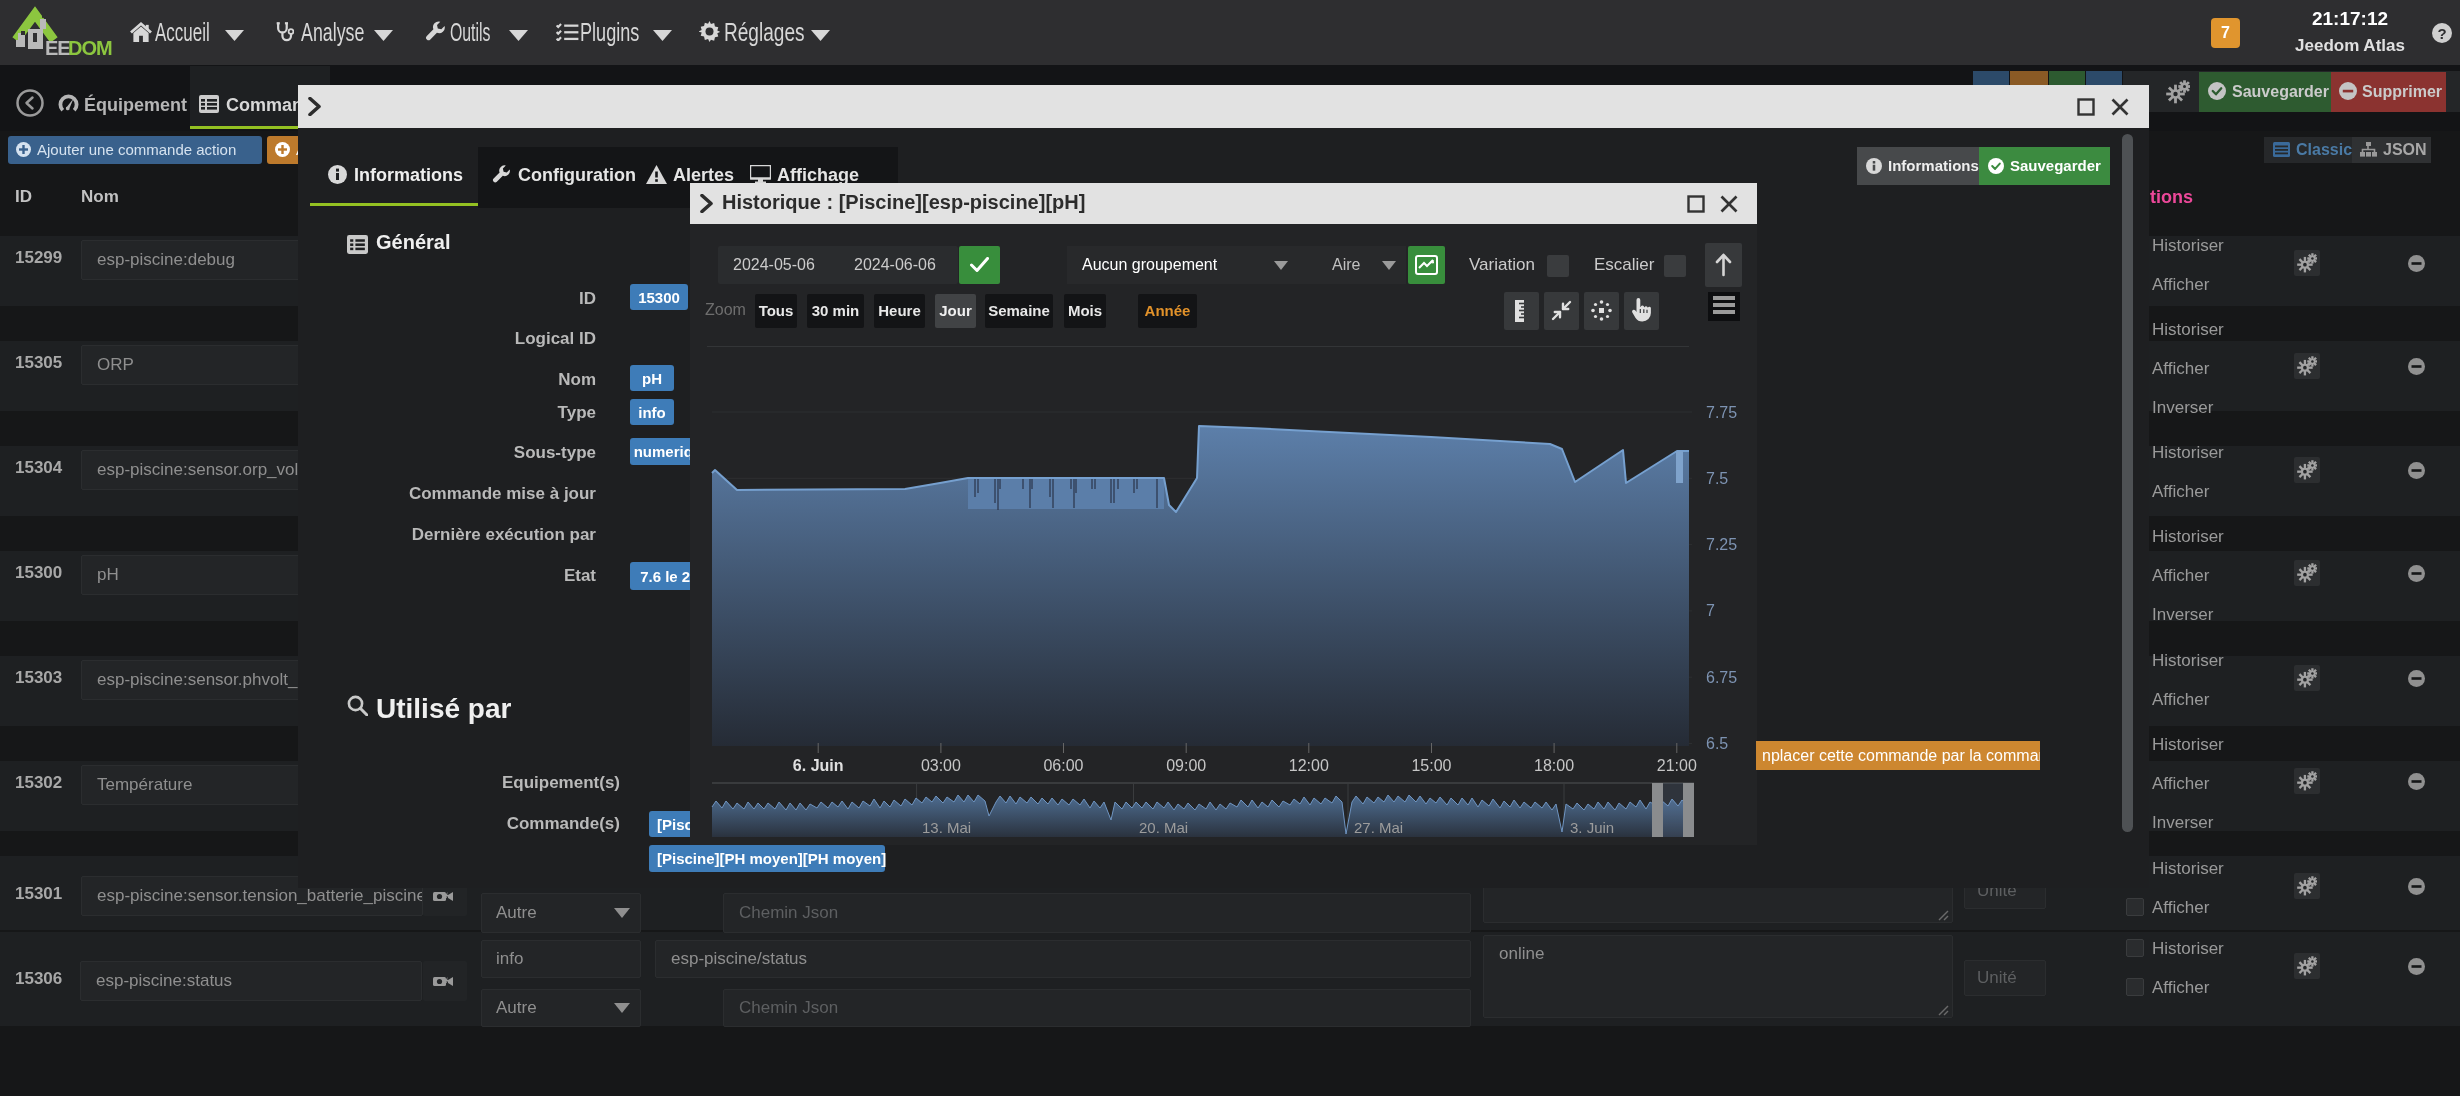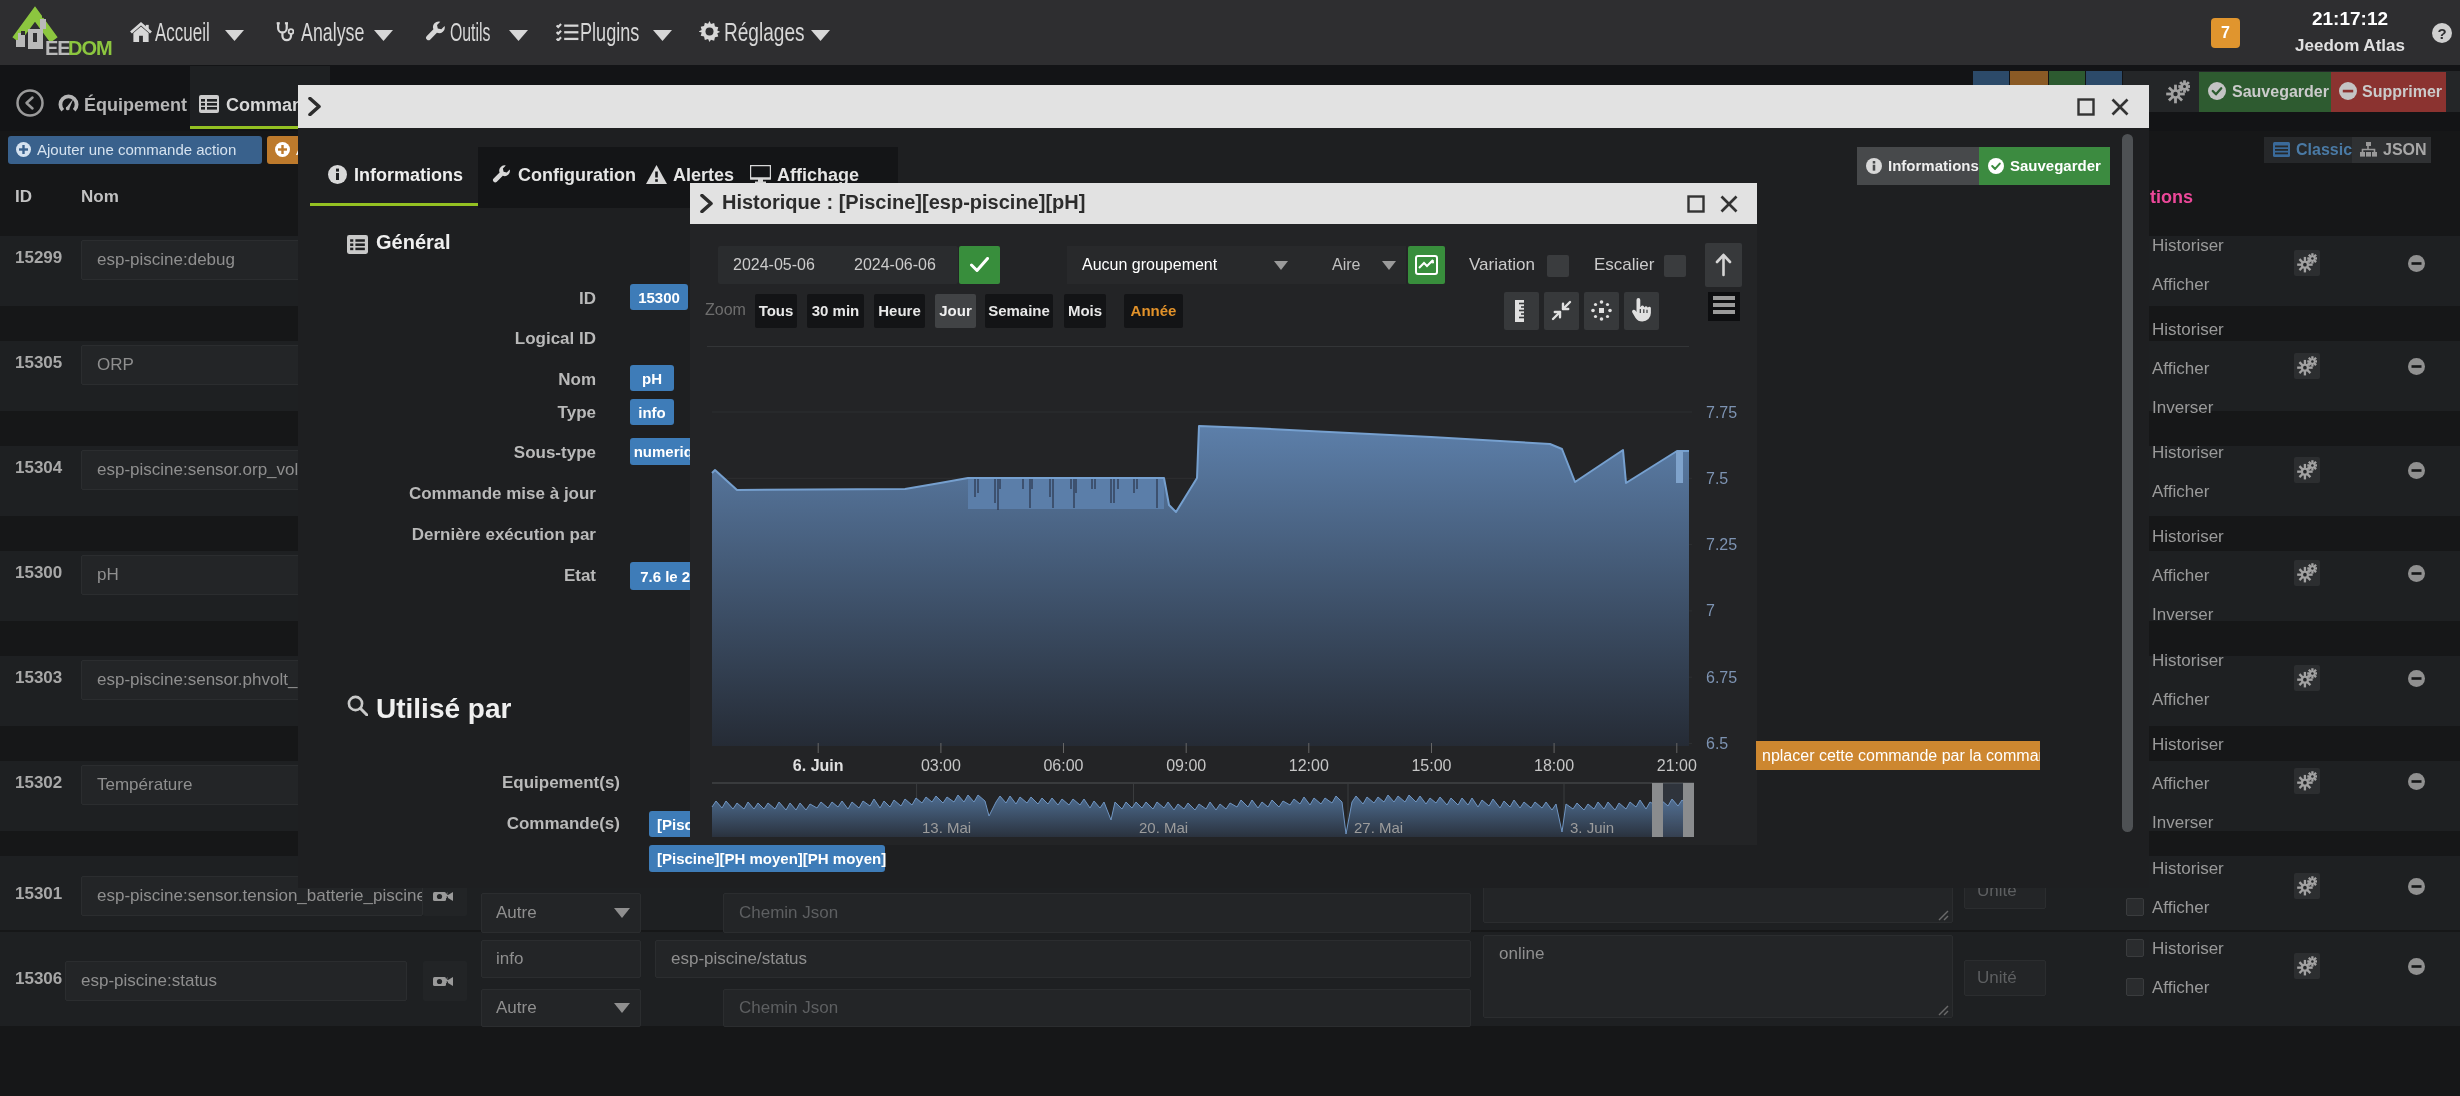--- a/index.html
+++ b/index.html
@@ -154,21 +154,21 @@
 <div class="abs" style="left:423px;top:876px;width:44px;height:40px;background:#222426;border-radius:2px;"></div>
 <svg class="abs" style="left:433px;top:886px;" width="22" height="20" viewBox="0 0 22 20">
     <g fill="#9a9a9a">
       <rect x="0" y="6" width="13" height="9" rx="1.5"></rect>
       <circle cx="6.5" cy="10.5" r="2.6" fill="#222426"></circle>
       <path d="M15 9 l5-3 v9 l-5-3 Z"></path>
       <path d="M16 0 l-3.5 6 h2 l-1.5 5 5-6.5 h-2.2 Z" transform="translate(4,6) scale(0.65)"></path>
     </g>
   </svg>
 <div class="abs" style="left:15px;top:969px;color:#a8a8a8;font-size:17px;font-weight:bold;">15306</div>
-<div class="abs" style="left:65px;top:961px;width:342px;height:40px;background:#232527;border:1px solid #2b2d2f;border-radius:2px;color:#8f8f8f;font-size:17px;line-height:38px;padding-left:15px;white-space:nowrap;overflow:hidden;">esp-piscine:status</div>
+<div class="abs" style="left:80px;top:961px;width:342px;height:40px;background:#232527;border:1px solid #2b2d2f;border-radius:2px;color:#8f8f8f;font-size:17px;line-height:38px;padding-left:15px;white-space:nowrap;overflow:hidden;">esp-piscine:status</div>
 <div class="abs" style="left:423px;top:961px;width:44px;height:40px;background:#222426;border-radius:2px;"></div>
 <svg class="abs" style="left:433px;top:971px;" width="22" height="20" viewBox="0 0 22 20">
     <g fill="#9a9a9a">
       <rect x="0" y="6" width="13" height="9" rx="1.5"></rect>
       <circle cx="6.5" cy="10.5" r="2.6" fill="#222426"></circle>
       <path d="M15 9 l5-3 v9 l-5-3 Z"></path>
       <path d="M16 0 l-3.5 6 h2 l-1.5 5 5-6.5 h-2.2 Z" transform="translate(4,6) scale(0.65)"></path>
     </g>
   </svg>
 <div class="abs" style="left:481px;top:893px;width:160px;height:40px;background:#232527;border:1px solid #2b2d2f;border-radius:2px;color:#8f8f8f;font-size:17px;line-height:38px;padding-left:14px;">Autre</div>
@@ -664,21 +664,21 @@
       <path d="M8.5 2 V22 M8.5 2 L2 9 M8.5 2 L15 9" fill="none" stroke="#d5d5d5" stroke-width="2.6" stroke-linecap="round" stroke-linejoin="round"></path>
     </svg>
 
   <div class="abs" style="left:15px;top:118px;color:#6e6e6e;font-size:16px;">Zoom</div>
   <div class="abs" style="left:65px;top:111px;width:42px;height:34px;background:#131416;color:#e8e8e8;font-size:15px;font-weight:bold;text-align:center;line-height:34px;border-radius:2px;">Tous</div>
   <div class="abs" style="left:117px;top:111px;width:57px;height:34px;background:#131416;color:#e8e8e8;font-size:15px;font-weight:bold;text-align:center;line-height:34px;border-radius:2px;">30 min</div>
   <div class="abs" style="left:184px;top:111px;width:51px;height:34px;background:#131416;color:#e8e8e8;font-size:15px;font-weight:bold;text-align:center;line-height:34px;border-radius:2px;">Heure</div>
   <div class="abs" style="left:245px;top:111px;width:41px;height:34px;background:#414345;color:#f0f0f0;font-size:15px;font-weight:bold;text-align:center;line-height:34px;border-radius:2px;">Jour</div>
   <div class="abs" style="left:295px;top:111px;width:68px;height:34px;background:#131416;color:#e8e8e8;font-size:15px;font-weight:bold;text-align:center;line-height:34px;border-radius:2px;">Semaine</div>
   <div class="abs" style="left:374px;top:111px;width:42px;height:34px;background:#131416;color:#e8e8e8;font-size:15px;font-weight:bold;text-align:center;line-height:34px;border-radius:2px;">Mois</div>
-  <div class="abs" style="left:434px;top:111px;width:59px;height:34px;background:#131416;color:#e2922a;font-size:15px;font-weight:bold;text-align:center;line-height:34px;border-radius:2px;">Année</div>
+  <div class="abs" style="left:448px;top:111px;width:59px;height:34px;background:#131416;color:#e2922a;font-size:15px;font-weight:bold;text-align:center;line-height:34px;border-radius:2px;">Année</div>
 
   <div class="abs" style="left:814px;top:109px;width:35px;height:38px;background:#37393b;border-radius:2px;"></div>
   <svg class="abs" style="left:825px;top:117px;" width="13" height="22" viewBox="0 0 13 22">
       <rect x="0" y="0" width="9" height="22" fill="#e0e0e0"></rect>
       <g stroke="#37393b" stroke-width="1.6">
         <path d="M4 3.5 h5"></path>
         <path d="M6 7 h3"></path>
         <path d="M4 10.5 h5"></path>
         <path d="M6 14 h3"></path>
         <path d="M4 17.5 h5"></path>

